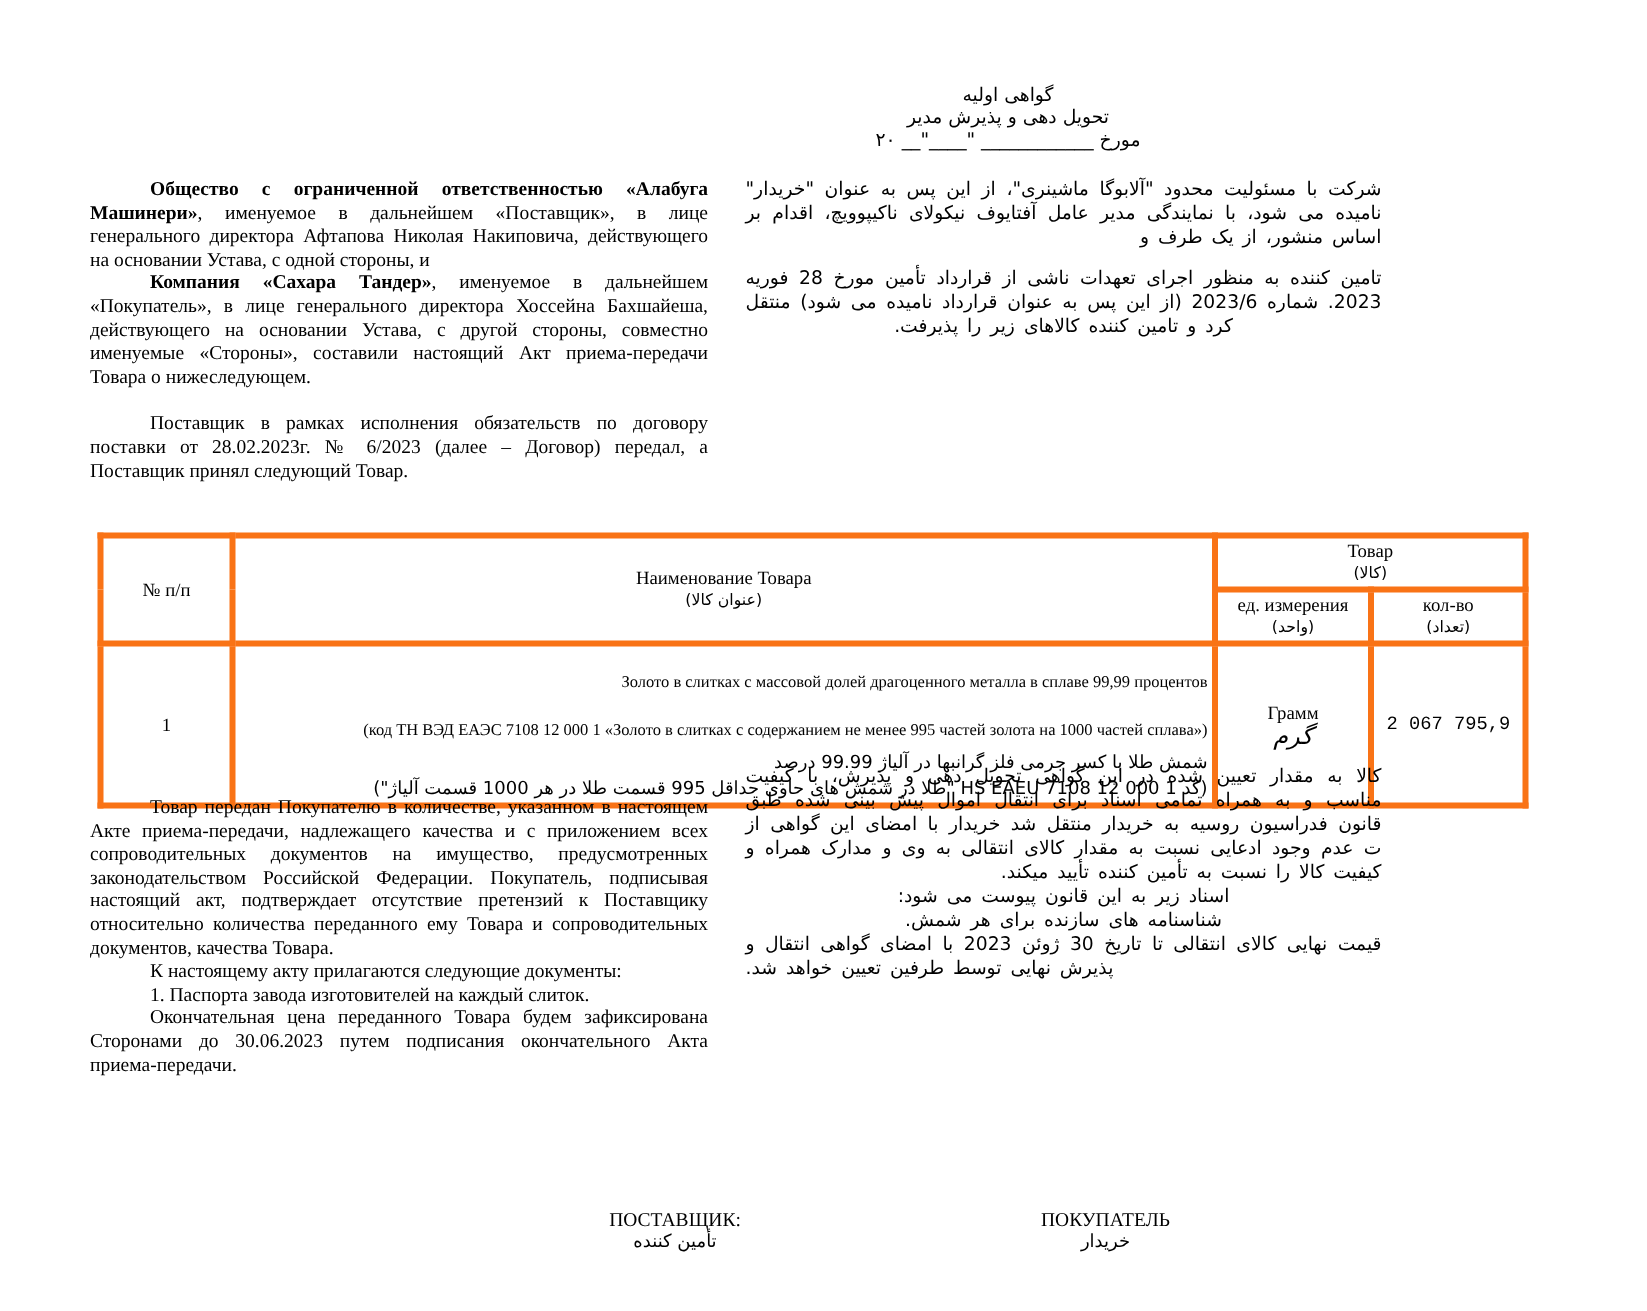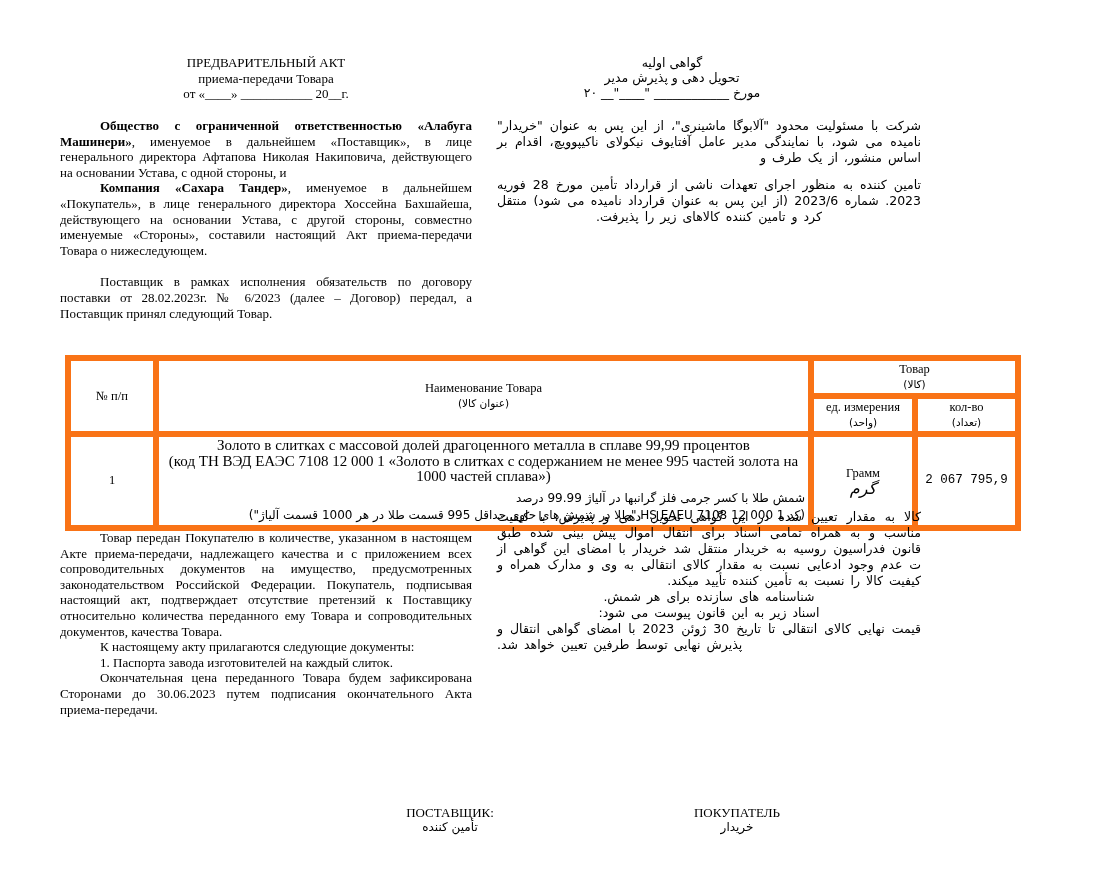--- a/index.html
+++ b/index.html
@@ -35,50 +35,45 @@
   .sec-intro .col-ru{top:6px;}
   .sec-intro .col-fa{top:6px;}
   .sec-lower{position:absolute;top:505px;left:0;width:1098px;}
   .sec-lower .col-ru{top:25px;}
   .sec-lower .col-fa{top:4px;}
   .docs-intro{text-indent:40px;margin:0;}
   .docs-item{margin:0 0 0 22px;text-indent:0;}
   .final-p{margin-top:18px;}
   
   table.goods{position:absolute;top:355px;left:65px;width:950px;border-collapse:collapse;table-layout:fixed;}
-  table.goods td{border:6px solid #f97316;padding:1px 3px;vertical-align:middle;font-size:12.5px;line-height:15px;}
+  table.goods td{border:4px solid #f97316;padding:1px 3px;vertical-align:middle;font-size:12.5px;line-height:15px;}
   td.c{text-align:center;}
   .fa-small{font-family:"DejaVu Sans",sans-serif;font-size:10.5px;direction:rtl;}
   .col-num{width:88px;}
   .col-name{width:655px;}
   .col-unit{width:104px;}
   .col-qty{width:103px;}
   .hdr-top{height:26px;}
   .hdr-sub{height:36px;}
   .data-row td{height:60px;}
   .desc-cell{vertical-align:top;}
-  .desc-ru{text-align:center;font-size:15px;line-height:15.5px;}
+  .desc-ru{text-align:right;font-size:11px;line-height:15.5px;margin-top:16px;}
   .desc-fa{direction:rtl;text-align:right;font-family:"DejaVu Sans",sans-serif;font-size:12px;line-height:17px;margin-top:5px;padding-left:2px;}
   .qty-cell{font-size:13px;font-family:Liberation Mono, monospace;}
   
   .sig{position:absolute;top:805px;text-align:center;font-size:13px;line-height:15px;}
   .sig .fa-lbl{font-family:"DejaVu Sans",sans-serif;font-size:12px;direction:rtl;}
   .sig-supplier{left:450px;transform:translateX(-50%);}
   .sig-buyer{left:737px;transform:translateX(-50%);}
 </style>
 </head>
 <body>
 
 <div class="page">
 
-  <div class="hdr-ru">
-    <div>ПРЕДВАРИТЕЛЬНЫЙ АКТ</div>
-    <div>приема-передачи Товара</div>
-    <div>от «____» ___________ 20__г.</div>
-  </div>
 
   <div class="hdr-fa">
     <div class="rtl">گواهی اولیه</div>
     <div class="rtl">تحویل دهی و پذیرش مدیر</div>
     <div class="ltr">مورخ ____________ "____"__ ۲۰</div>
   </div>
 
   <div class="sec-intro">
     <div class="col-ru ru">
       <p><span class="b">Общество с ограниченной ответственностью «Алабуга Машинери»</span><span>, именуемое в дальнейшем «Поставщик», в лице генерального директора Афтапова Николая Накиповича, действующего на основании Устава, с одной стороны, и</span></p>
@@ -139,22 +134,22 @@
 
   <div class="sec-lower">
     <div class="col-ru ru">
       <p>Товар передан Покупателю в количестве, указанном в настоящем Акте приема-передачи, надлежащего качества и с приложением всех сопроводительных документов на имущество, предусмотренных законодательством Российской Федерации. Покупатель, подписывая настоящий акт, подтверждает отсутствие претензий к Поставщику относительно количества переданного ему Товара и сопроводительных документов, качества Товара.</p>
       <p class="docs-intro">К настоящему акту прилагаются следующие документы:</p>
       <p class="docs-item">1.  Паспорта завода изготовителей на каждый слиток.</p>
       <p class="final-p">Окончательная цена переданного Товара будем зафиксирована Сторонами до 30.06.2023 путем подписания окончательного Акта приема-передачи.</p>
     </div>
     <div class="col-fa fa">
       <p style="margin-bottom:0;">کالا به مقدار تعیین شده در این گواهی تحویل دهی و پذیرش، با کیفیت مناسب و به همراه تمامی اسناد برای انتقال اموال پیش بینی شده طبق قانون فدراسیون روسیه به خریدار منتقل شد خریدار با امضای این گواهی از ت عدم وجود ادعایی نسبت به مقدار کالای انتقالی به وی و مدارک همراه و کیفیت کالا را نسبت به تأمین کننده تأیید میکند.</p>
+      <p class="center" style="margin-bottom:0;">اسناد زیر به این قانون پیوست می شود:</p>
       <p class="center" style="margin-bottom:0;">شناسنامه های سازنده برای هر شمش.</p>
-      <p class="center" style="margin-bottom:0;">اسناد زیر به این قانون پیوست می شود:</p>
       <p class="last-left">قیمت نهایی کالای انتقالی تا تاریخ 30 ژوئن 2023 با امضای گواهی انتقال و پذیرش نهایی توسط طرفین تعیین خواهد شد.</p>
     </div>
   </div>
 
   <div class="sig sig-supplier">
     <div>ПОСТАВЩИК:</div>
     <div class="fa-lbl">تأمین کننده</div>
   </div>
   <div class="sig sig-buyer">
     <div>ПОКУПАТЕЛЬ</div>

